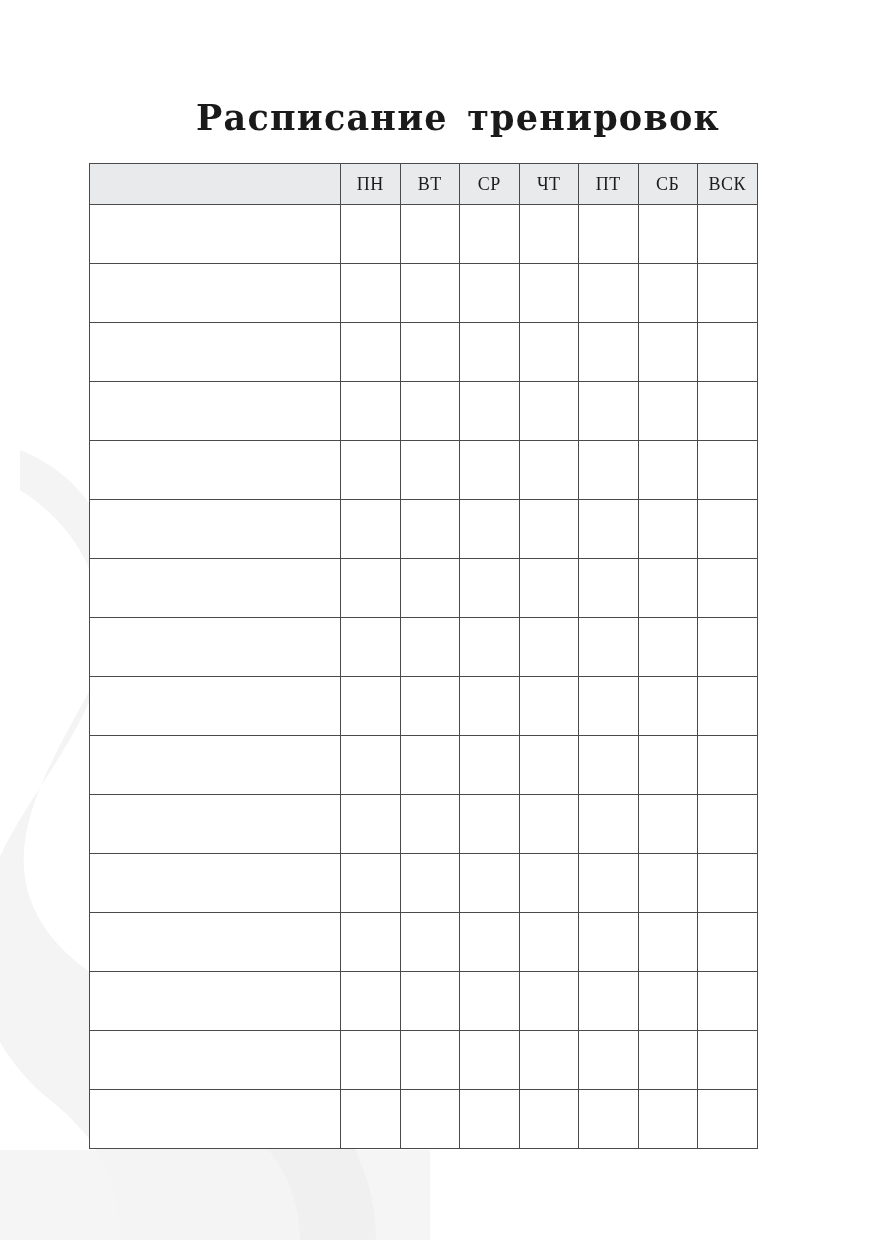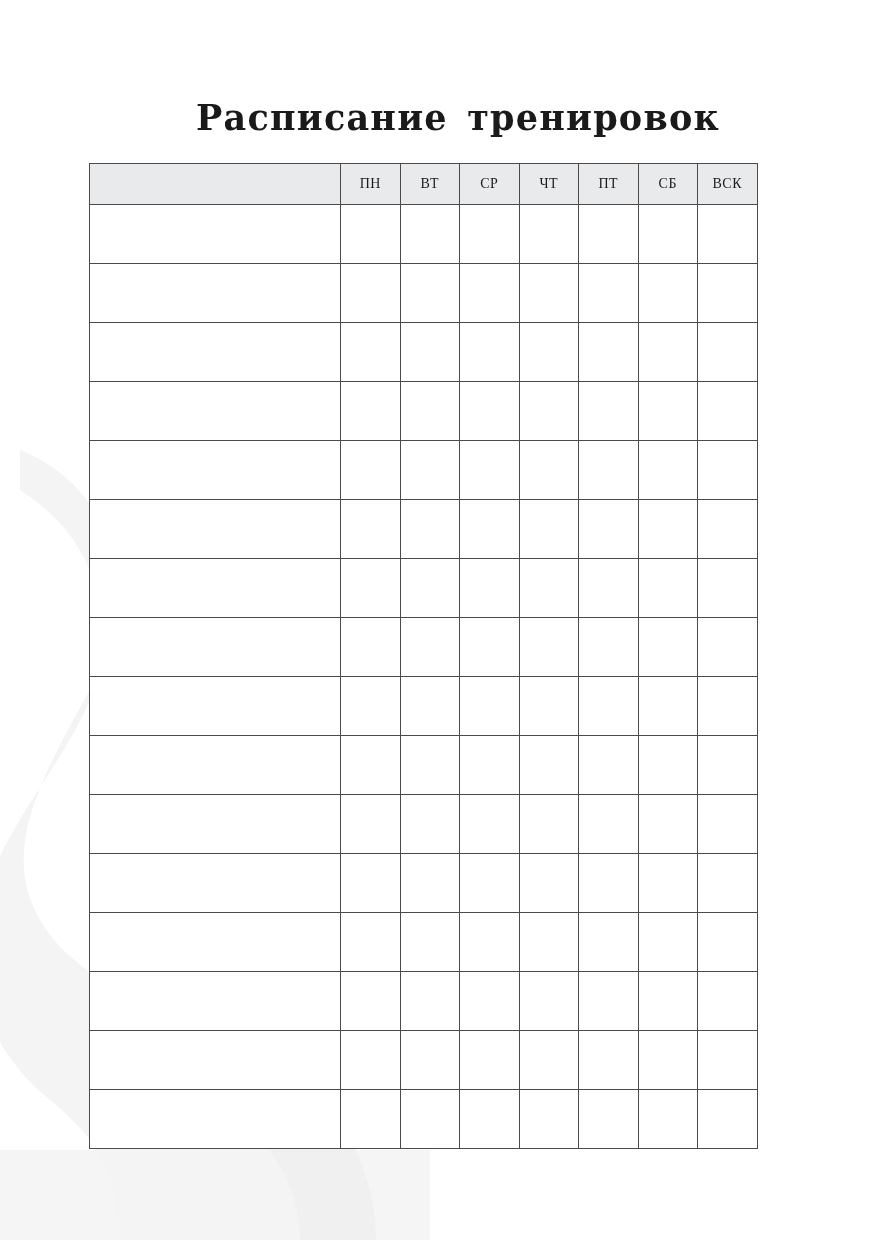--- a/index.html
+++ b/index.html
@@ -71,21 +71,21 @@
     color: #1c1c1c;
     text-align: center;
     vertical-align: middle;
     background: #ffffff;
   }
 
   .schedule-table thead th {
     height: 40px;
     background: #e9eaec;
     font-weight: 400;
-    font-size: 14px;
+    font-size: 18px;
     letter-spacing: 0.5px;
   }
 
   .schedule-table thead th.activity-head {
     text-align: left;
     padding-left: 8px;
   }
 
   .schedule-table tbody td.activity-cell {
     text-align: left;

